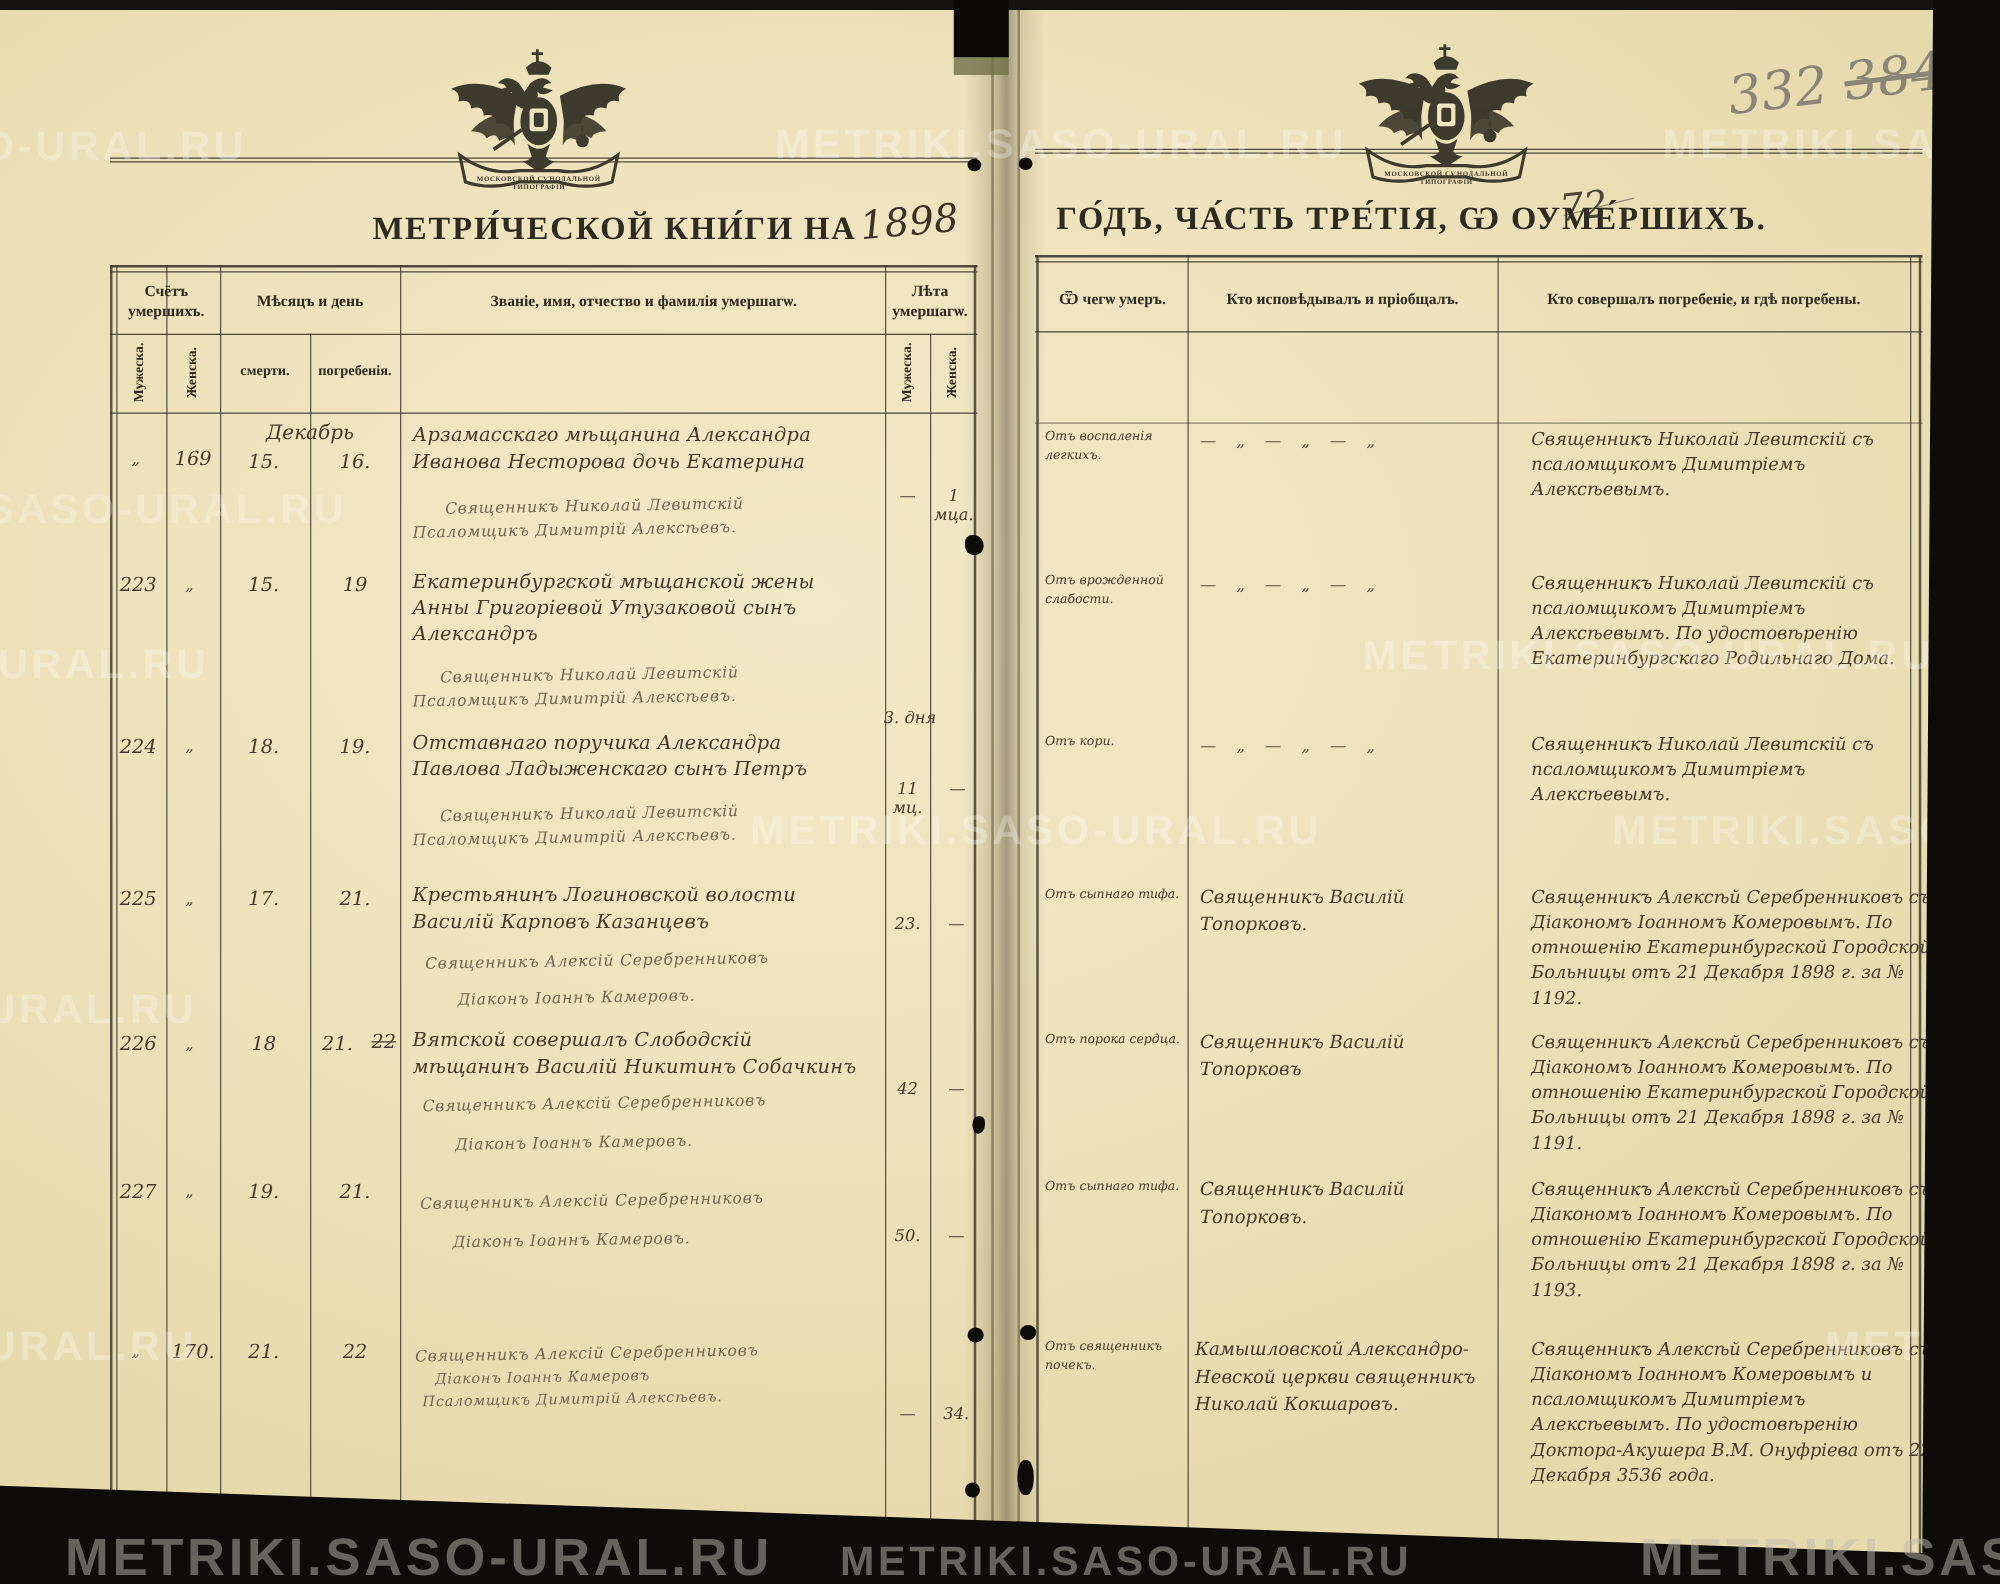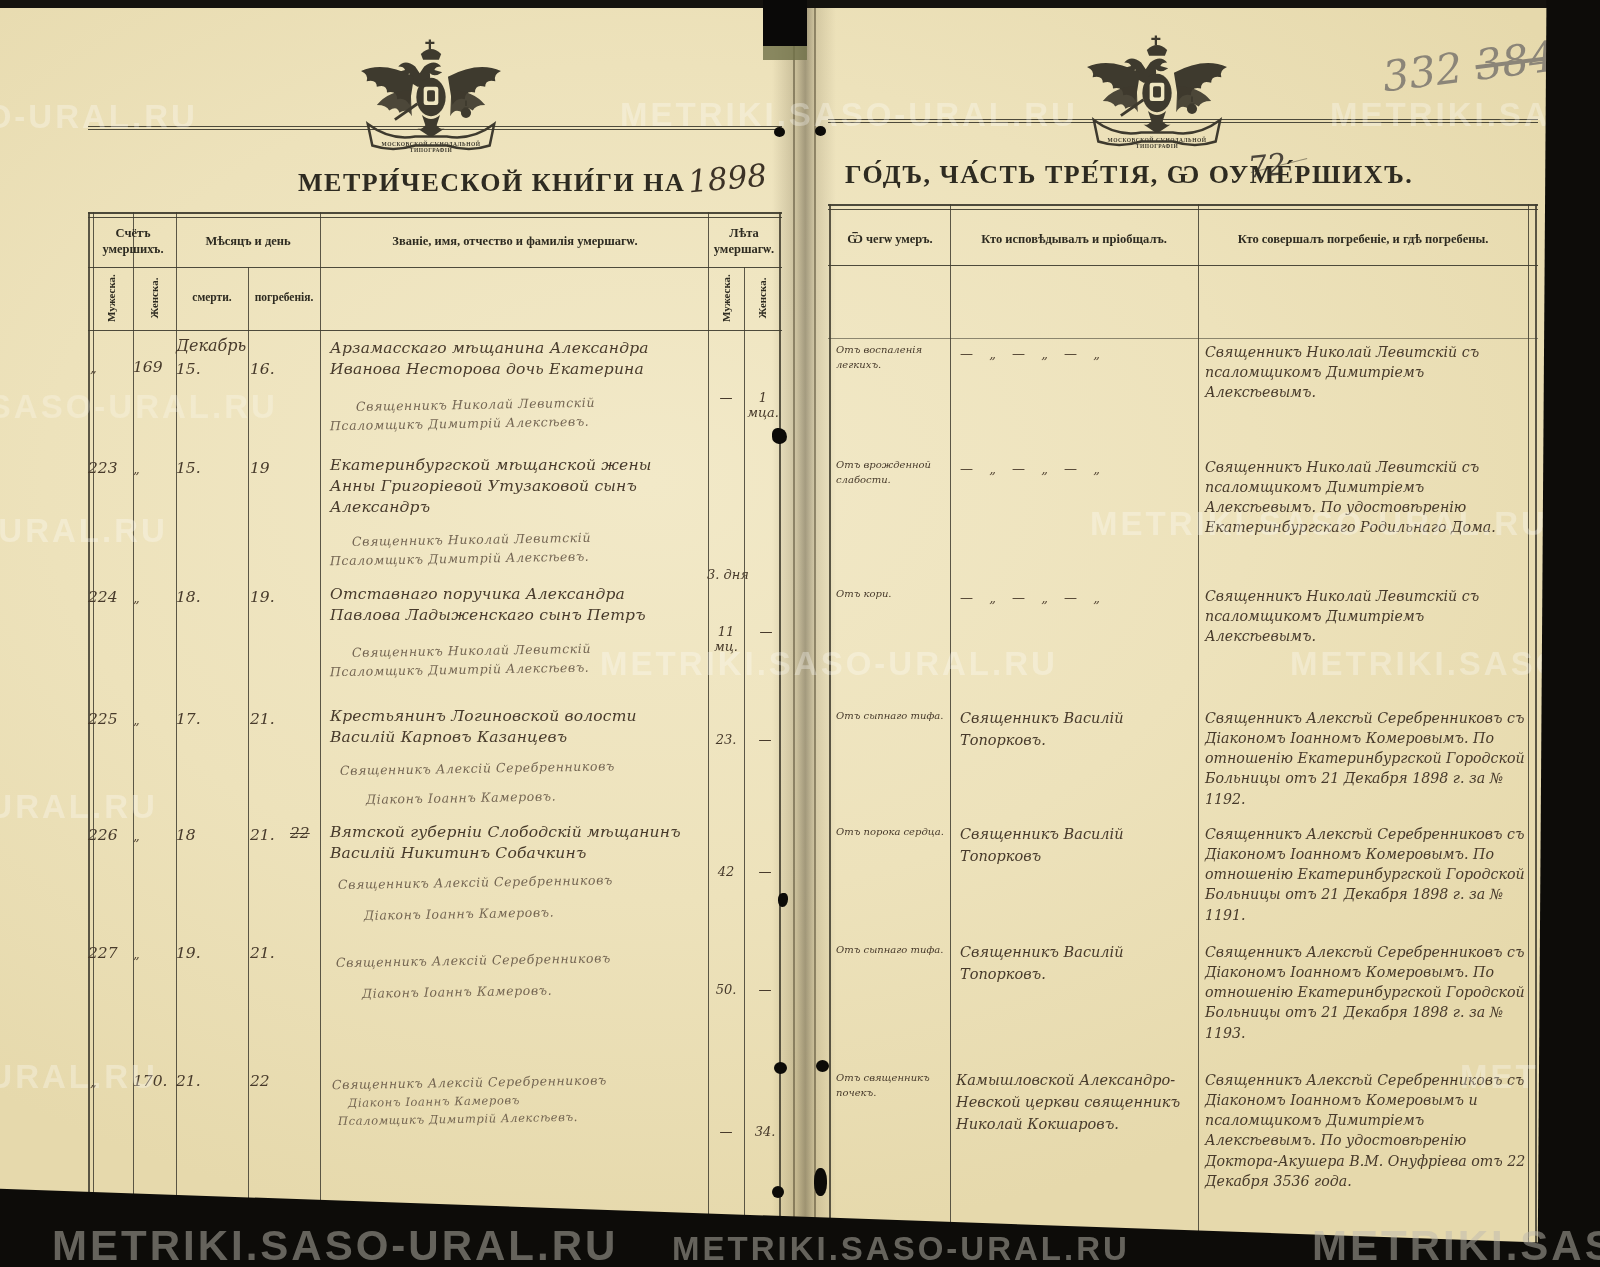--- a/index.html
+++ b/index.html
@@ -20,25 +20,25 @@
   .hl{position:absolute;background:#3b382c;opacity:.9;z-index:2;}
   .pr{position:absolute;color:#2e2b21;font-weight:bold;z-index:2;}
   .title{font-size:26px;letter-spacing:1.5px;white-space:nowrap;}
   .colhead{font-size:12.5px;text-align:center;line-height:1.25;}
   .vtext{position:absolute;width:90px;text-align:center;transform:rotate(-90deg);
          font-size:11px;font-weight:bold;color:#2e2b21;z-index:2;}
   .hw{position:absolute;font-family:"DejaVu Serif",serif;font-style:italic;color:#473a2b;z-index:2;}
   .desc{font-size:15.5px;line-height:1.34;letter-spacing:.2px;}
   .sig{font-size:12.5px;color:#5f5040;opacity:.85;letter-spacing:.6px;white-space:nowrap;
        transform:rotate(-1deg);margin-top:4px;}
-  .num{font-size:15.5px;}
+  .num{font-size:15.5px;text-align:center;}
   .age{font-size:13px;text-align:center;}
   .cause{font-size:10px;line-height:1.5;}
   .conf{font-size:14.5px;line-height:1.5;}
-  .bur{font-size:14.2px;line-height:1.42;}
+  .bur{font-size:14.2px;line-height:1.42;margin-left:20px;}
   .pencil{position:absolute;font-family:"DejaVu Serif",serif;font-style:italic;z-index:2;}
   .wm{position:absolute;font-family:"Liberation Sans",sans-serif;font-weight:bold;white-space:nowrap;
       color:rgba(255,255,255,.30);font-size:33px;letter-spacing:3px;z-index:3;}
   .wmdark{color:rgba(190,186,176,.5);z-index:5;}
   .hole{position:absolute;background:#0c0b08;border-radius:50%;z-index:3;}
   .eagle{position:absolute;z-index:2;}
   .ribbontext{position:absolute;font-size:5.5px;color:#3e3a2e;letter-spacing:.5px;
       text-align:center;z-index:2;font-weight:bold;}
   .strike{text-decoration:line-through;}
   .row{position:absolute;left:0;width:1600px;z-index:2;}
@@ -214,21 +214,21 @@
     <div class="cell hw bur" style="left:1205px;width:322px;top:2px">Священникъ Алексѣй Серебренниковъ съ Діакономъ Іоанномъ Комеровымъ. По отношенію Екатеринбургской Городской Больницы отъ 21 Декабря 1898 г. за № 1192.</div>
   </div>
 
   <div class="row" style="top:822px">
     <div class="cell hw num" style="left:88px;width:45px;top:4px">226</div>
     <div class="cell hw num dittos" style="left:133px;width:43px;top:6px">„</div>
     <div class="cell hw num" style="left:176px;width:70px;top:4px">18</div>
     <div class="cell hw num" style="left:250px;width:40px;top:4px">21.</div>
     <div class="cell hw num strike" style="left:290px;width:34px;top:2px">22</div>
     <div class="cell" style="left:330px;width:362px;top:0">
-      <div class="hw desc" style="position:static">Вятской губерніи Слободскій мѣщанинъ Василій Никитинъ Собачкинъ</div>
+      <div class="hw desc" style="position:static">Вятской совершалъ Слободскій мѣщанинъ Василій Никитинъ Собачкинъ</div>
       <div class="hw sig" style="position:static;margin-top:10px;margin-left:8px">Священникъ Алексій Серебренниковъ</div>
       <div class="hw sig" style="position:static;margin-left:34px;margin-top:16px">Діаконъ Іоаннъ Камеровъ.</div>
     </div>
     <div class="cell hw age" style="left:706px;width:40px;top:42px">42</div>
     <div class="cell hw age" style="left:746px;width:38px;top:42px">—</div>
     <div class="cell hw cause" style="left:836px;width:110px;top:2px">Отъ порока сердца.</div>
     <div class="cell hw conf" style="left:960px;width:232px;top:2px">Священникъ Василій Топорковъ</div>
     <div class="cell hw bur" style="left:1205px;width:322px;top:2px">Священникъ Алексѣй Серебренниковъ съ Діакономъ Іоанномъ Комеровымъ. По отношенію Екатеринбургской Городской Больницы отъ 21 Декабря 1898 г. за № 1191.</div>
   </div>
 

